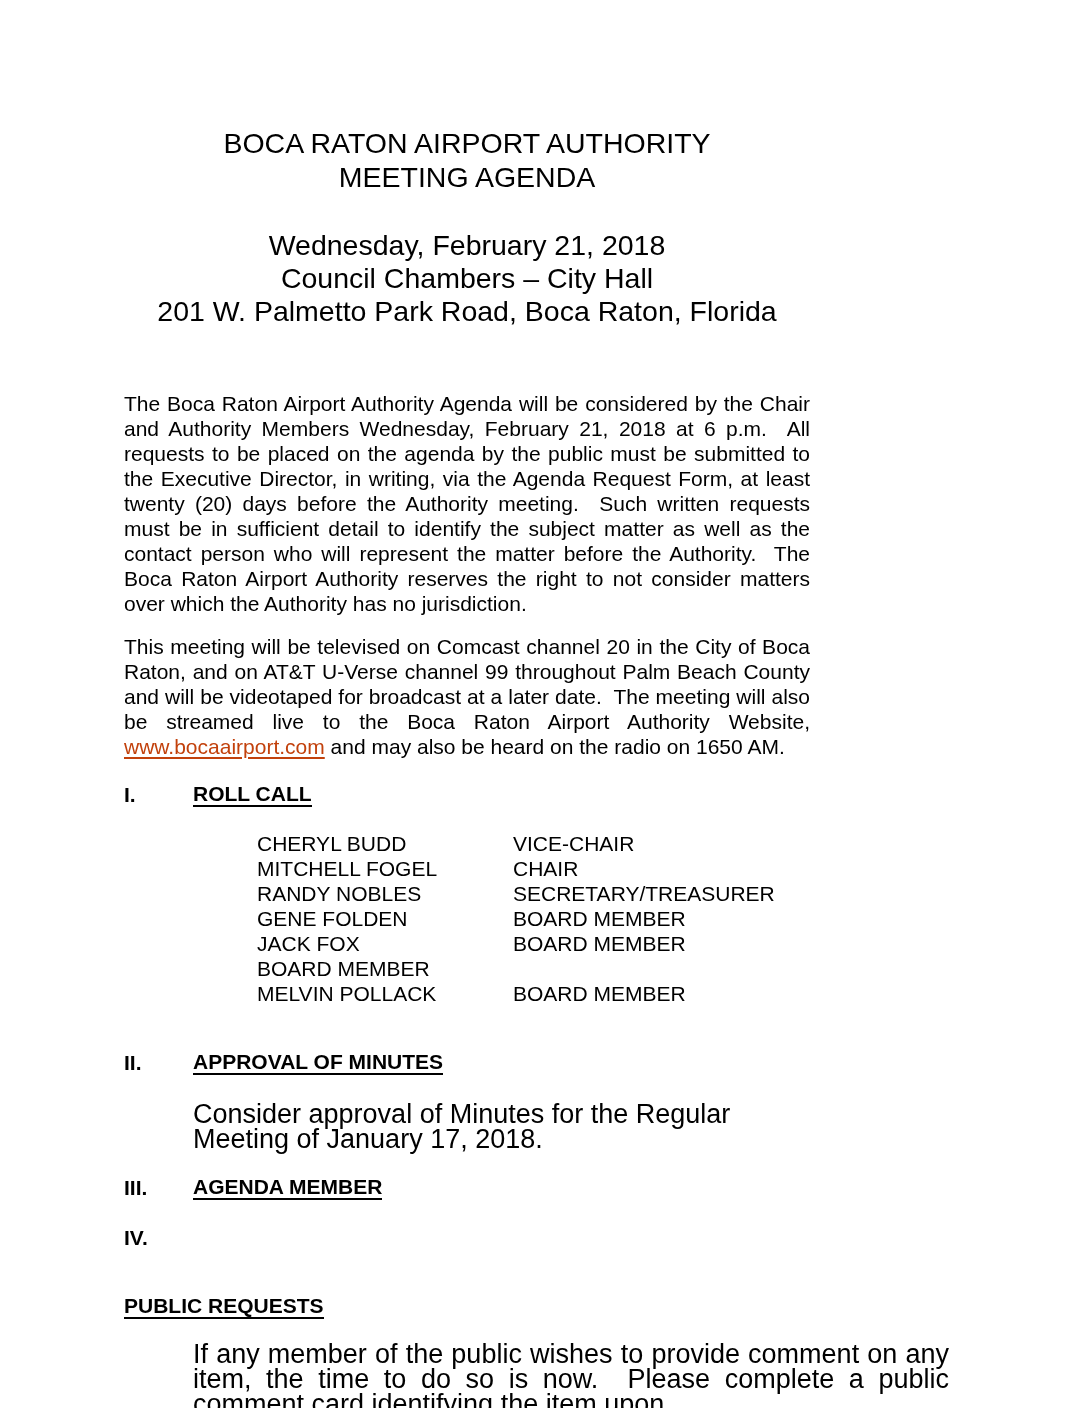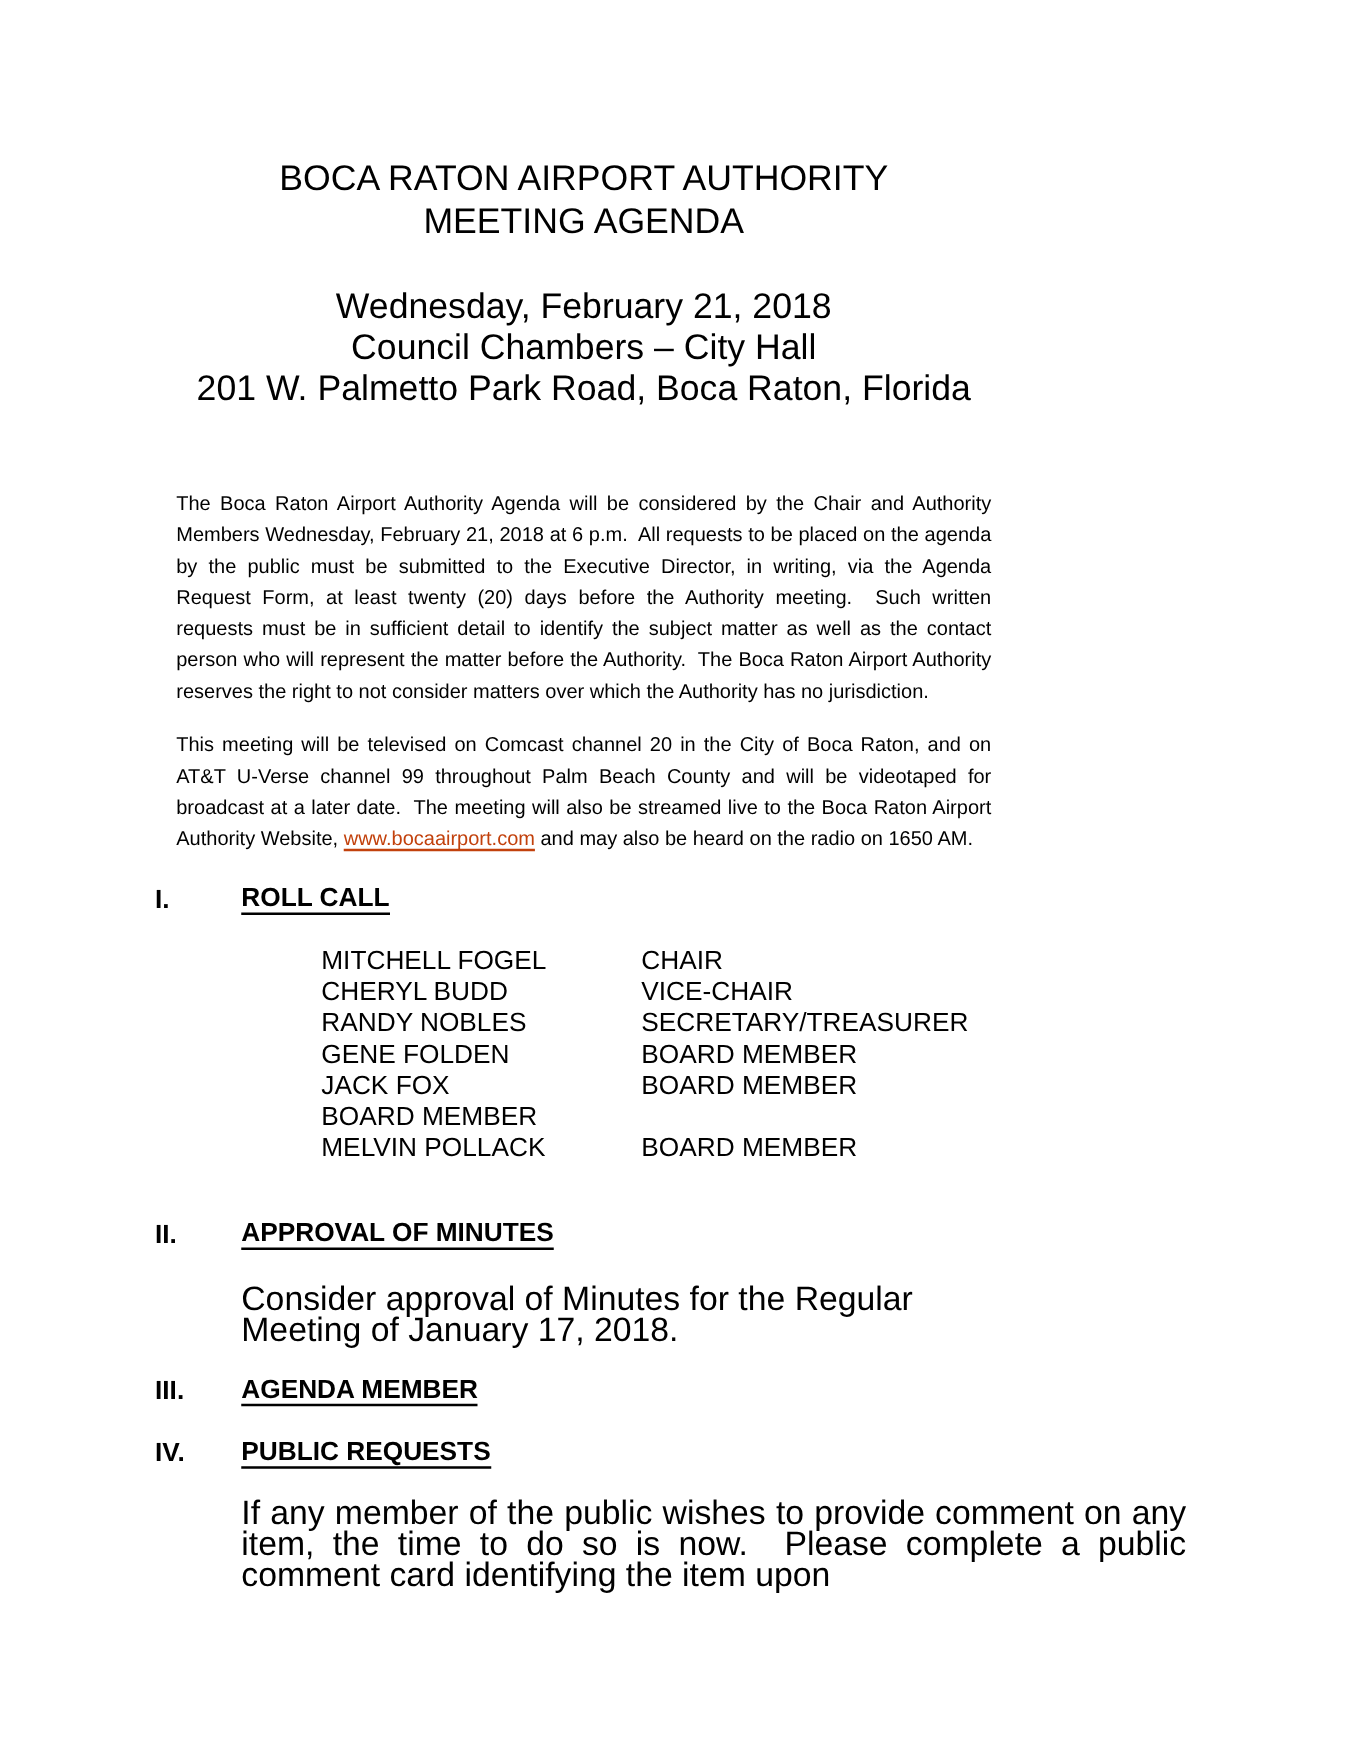--- a/index.html
+++ b/index.html
@@ -3,31 +3,31 @@
 <meta charset="utf-8">
 <style>
   html,body{margin:0;padding:0;background:#ffffff;}
   .page{
     position:relative;width:1088px;height:1408px;background:#ffffff;color:#000000;
     font-family:"Liberation Sans","DejaVu Sans",sans-serif;overflow:hidden;
   }
   .content{box-sizing:border-box;width:888px;padding:126px 78px 0 124px;}
   .doc-title{font-size:28.5px;line-height:34px;text-align:center;letter-spacing:0;}
   .event-block{margin-top:35px;font-size:28.5px;line-height:33px;text-align:center;}
-  .par{font-size:16px;line-height:25px;text-align:justify;white-space:pre-wrap;margin:17px;}
+  .par{font-size:21px;line-height:25px;text-align:justify;white-space:pre-wrap;margin:0;}
   .p1{margin-top:63px;}
   .p2{margin-top:18px;}
   .link{color:#c2410c;text-decoration:underline;text-decoration-thickness:2px;text-underline-offset:3px;cursor:pointer;}
   .sec{display:flex;font-weight:bold;font-size:21px;line-height:25px;margin:0;}
   .num{flex:0 0 69px;width:69px;}
   .sec-title{align-self:flex-start;line-height:23px;border-bottom:2px solid #000;text-align:center;}
   .sec1{margin-top:23px;}
   .sec2{margin-top:44px;}
   .sec3{margin-top:23px;}
-  .sec4{margin-top:25px;}
+  .sec4{margin-top:25px;flex-direction:column;}
   .roll{margin-top:24px;margin-left:133px;font-size:21px;line-height:25px;}
   .roll-row{display:flex;}
   .nm{flex:0 0 256px;width:256px;}
   .indent-par{margin:0 0 0 69px;font-size:27px;line-height:25px;white-space:pre-wrap;}
   .approval{margin-top:27px;}
   .pr-body{margin-top:23px;width:756px;text-align:justify;}
 </style>
 </head>
 <body>
 
@@ -49,26 +49,26 @@
 
     <p class="par p2"><span>This meeting will be televised on Comcast channel 20 in the City of Boca Raton, and on AT&amp;T U-Verse channel 99 throughout Palm Beach County and will be videotaped for broadcast at a later date.  The meeting will also be streamed live to the Boca Raton Airport Authority Website, </span><a class="link" href="#">www.bocaairport.com</a><span> and may also be heard on the radio on 1650 AM.</span></p>
 
     <div class="sec sec1">
       <span class="num">I.</span>
       <span class="sec-title">ROLL CALL</span>
     </div>
 
     <div class="roll">
       <div class="roll-row">
+          <span class="nm">CHERYL BUDD</span>
+          <span class="tt">VICE-CHAIR</span>
+        </div>
+      <div class="roll-row">
           <span class="nm">MITCHELL FOGEL</span>
           <span class="tt">CHAIR</span>
-        </div>
-      <div class="roll-row">
-          <span class="nm">CHERYL BUDD</span>
-          <span class="tt">VICE-CHAIR</span>
         </div>
       <div class="roll-row">
           <span class="nm">RANDY NOBLES</span>
           <span class="tt">SECRETARY/TREASURER</span>
         </div>
       <div class="roll-row">
           <span class="nm">GENE FOLDEN</span>
           <span class="tt">BOARD MEMBER</span>
         </div>
       <div class="roll-row">

